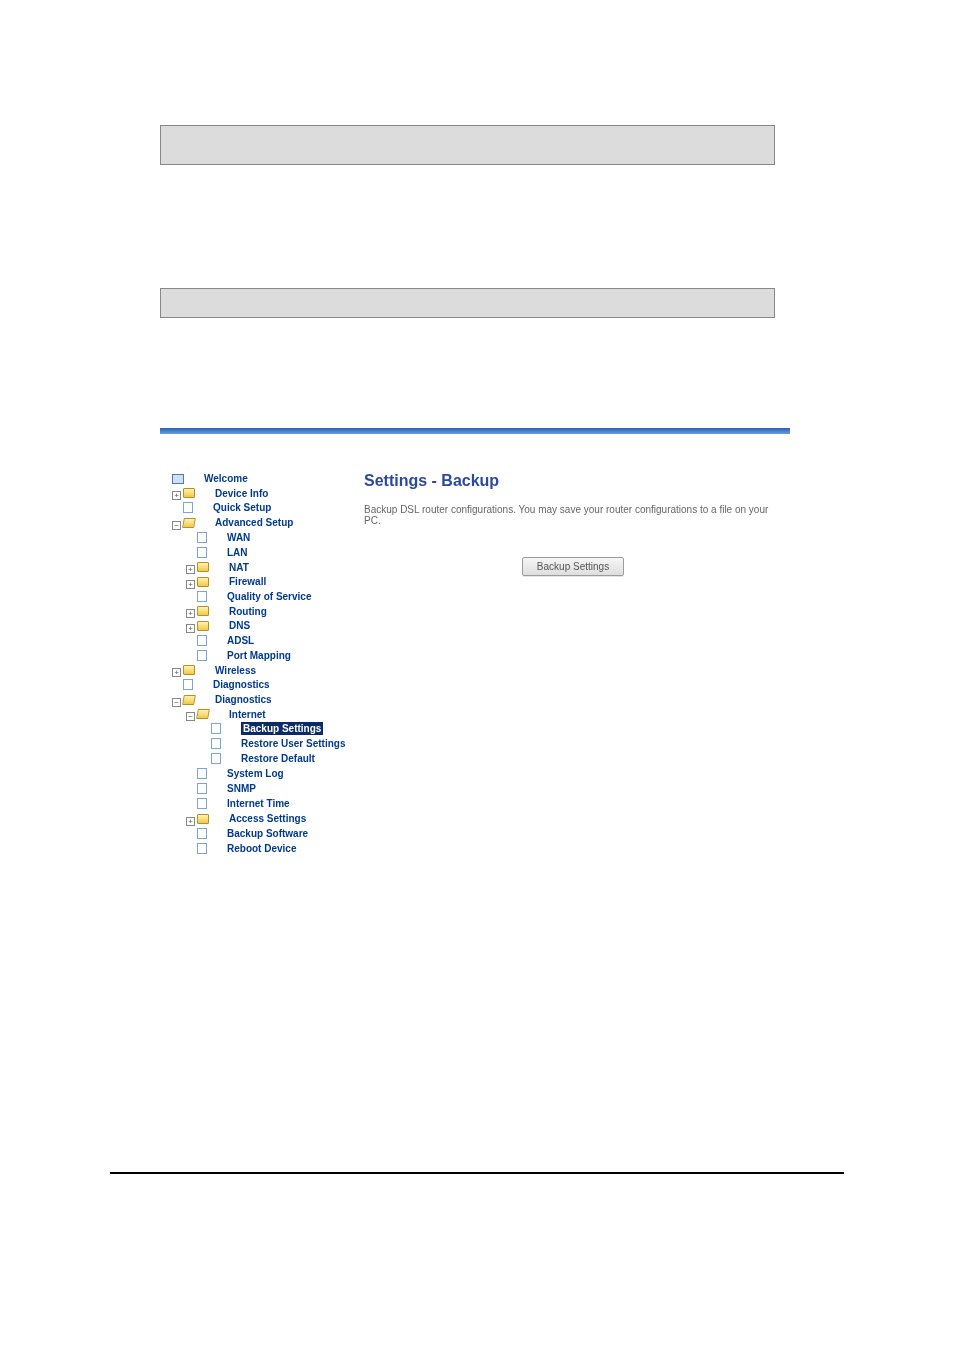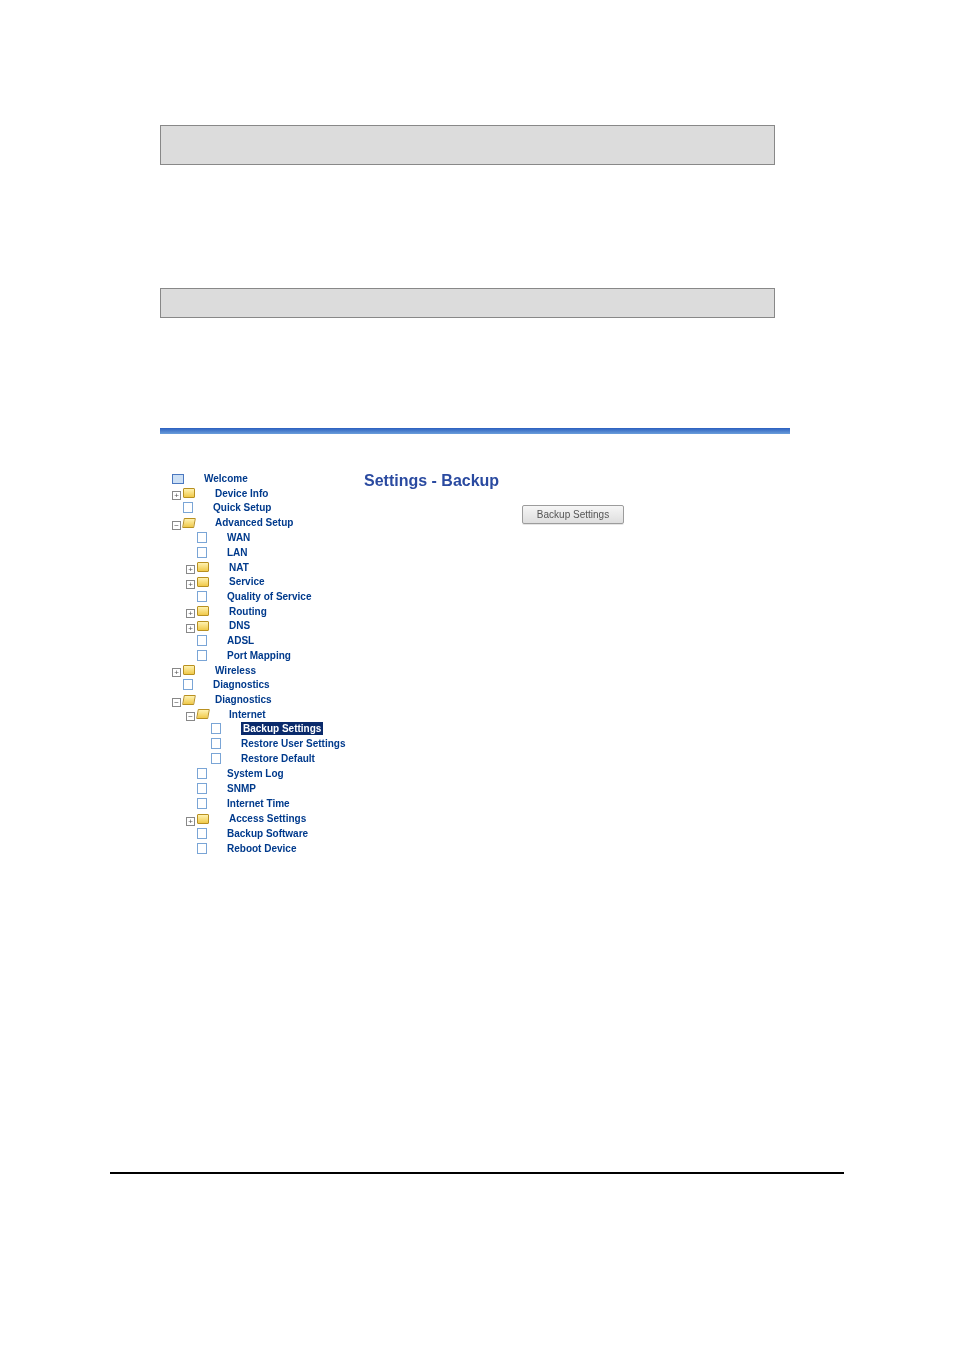--- a/index.html
+++ b/index.html
@@ -170,21 +170,21 @@
             <li><span class="sp"></span><span class="node">
                   <span class="page-icon"></span>
                   <span>LAN</span>
                 </span></li>
             <li><span class="exp">+</span><span class="node">
                   <span class="folder-closed"></span>
                   <span>NAT</span>
                 </span></li>
             <li><span class="exp">+</span><span class="node">
                   <span class="folder-closed"></span>
-                  <span>Service</span>
+                  <span>Firewall</span>
                 </span></li>
             <li><span class="sp"></span><span class="node">
                   <span class="page-icon"></span>
                   <span>Quality of Service</span>
                 </span></li>
             <li><span class="exp">+</span><span class="node">
                   <span class="folder-closed"></span>
                   <span>Routing</span>
                 </span></li>
             <li><span class="exp">+</span><span class="node">
@@ -256,20 +256,21 @@
             <li><span class="sp"></span><span class="node">
                   <span class="page-icon"></span>
                   <span>Reboot Device</span>
                 </span></li>
           </ul>
         </li>
       </ul>
     </div>
     <div class="main">
       <div class="main-title">Settings - Backup</div>
+      <div class="main-desc">Backup DSL router configurations. You may save your router configurations to a file on your PC.</div>
       <div class="btn-wrap">
         <span class="btn">Backup Settings</span>
       </div>
     </div>
   </div>
 </div>
 
 <div class="footer-line"></div>
 
 </body></html>

